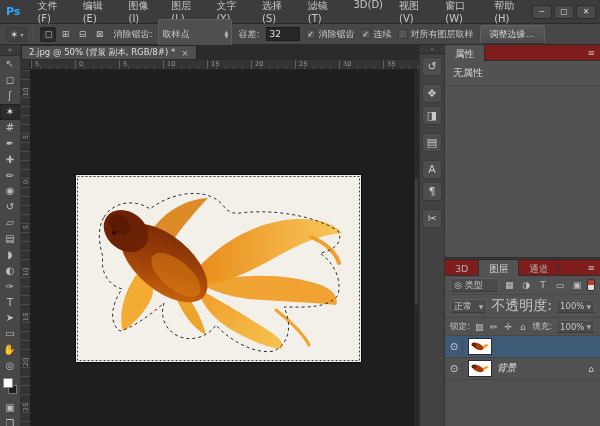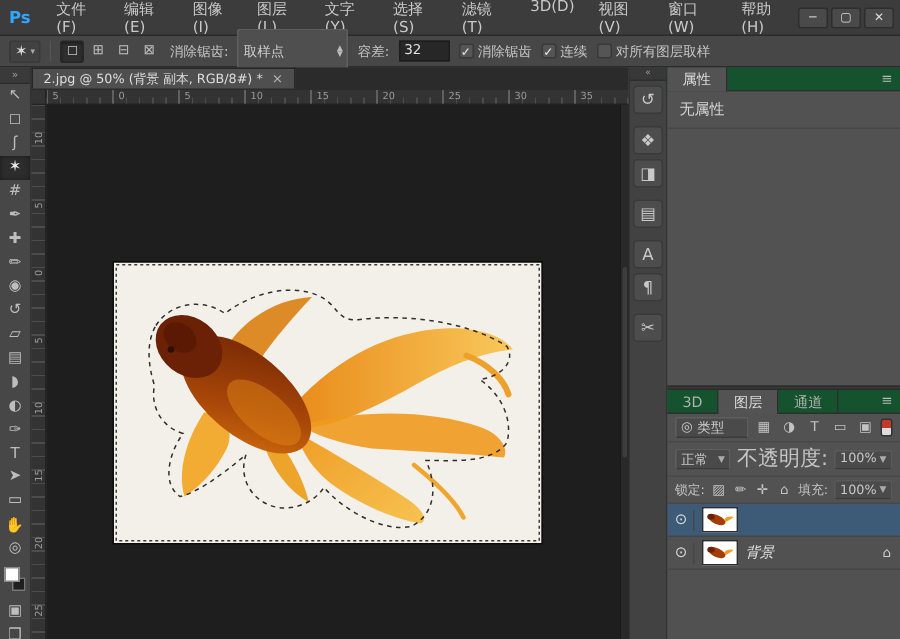--- a/index.html
+++ b/index.html
@@ -65,21 +65,21 @@
   .cthumb { position:absolute; left:1px; right:1px; top:30%; height:35%; background:#3d3d3d; border-radius:2px; }
 
   
   .strip { width:26px; background:#424242; border-left:1px solid #333; border-right:1px solid #333; display:flex; flex-direction:column; align-items:center; overflow:hidden; }
   .striphead { height:9px; width:100%; background:#383838; color:#999; font-size:6px; text-align:center; line-height:8px; border-bottom:1px solid #2d2d2d; }
   .ric { width:20px; height:19px; margin-top:3px; display:flex; align-items:center; justify-content:center; color:#c9c9c9; font-size:11px; background:#4d4d4d; border:1px solid #3a3a3a; border-radius:3px; }
   .rgap { height:5px; }
 
   
   .rcol { width:155px; display:flex; flex-direction:column; background:#474747; }
-  .phead { height:16px; display:flex; align-items:center; background:#14532d; border-bottom:1px solid #2e2e2e; }
+  .phead { height:16px; display:flex; align-items:center; background:#7f1d1d; border-bottom:1px solid #2e2e2e; }
   .ptab { padding:2px 10px; height:16px; line-height:13px; font-size:9.5px; color:#d9d9d9; background:#535353; border-right:1px solid #2e2e2e; }
   .ptab.off { background:transparent; color:#b2b2b2; }
   .pmenu { margin-left:auto; padding:0 5px; color:#bbb; font-size:9px; }
   .pcontent { background:#525252; }
   .propbody { height:196px; }
   .noprop { padding:5px 8px; border-bottom:1px solid #464646; color:#d4d4d4; }
   .paneldiv { height:3px; background:#383838; border-top:1px solid #2c2c2c; border-bottom:1px solid #2c2c2c; }
 
   .layers { flex:1; display:flex; flex-direction:column; min-height:0; }
   .lrow { display:flex; align-items:center; gap:4px; padding:2px 5px; font-size:9px; color:#c8c8c8; background:#525252; border-bottom:1px solid #484848; }
@@ -149,20 +149,21 @@
     <span class="lbl">消除锯齿</span>
   </span>
   <span class="chkw">
     <span class="box">✓</span>
     <span class="lbl">连续</span>
   </span>
   <span class="chkw">
     <span class="box"></span>
     <span class="lbl">对所有图层取样</span>
   </span>
+  <button class="btn">调整边缘…</button>
 </div>
 
 <div class="main">
 
   <div class="toolbar">
     <div class="tbhead">»</div>
     <div class="tool">
         <span>↖</span>
       </div>
     <div class="tool">

